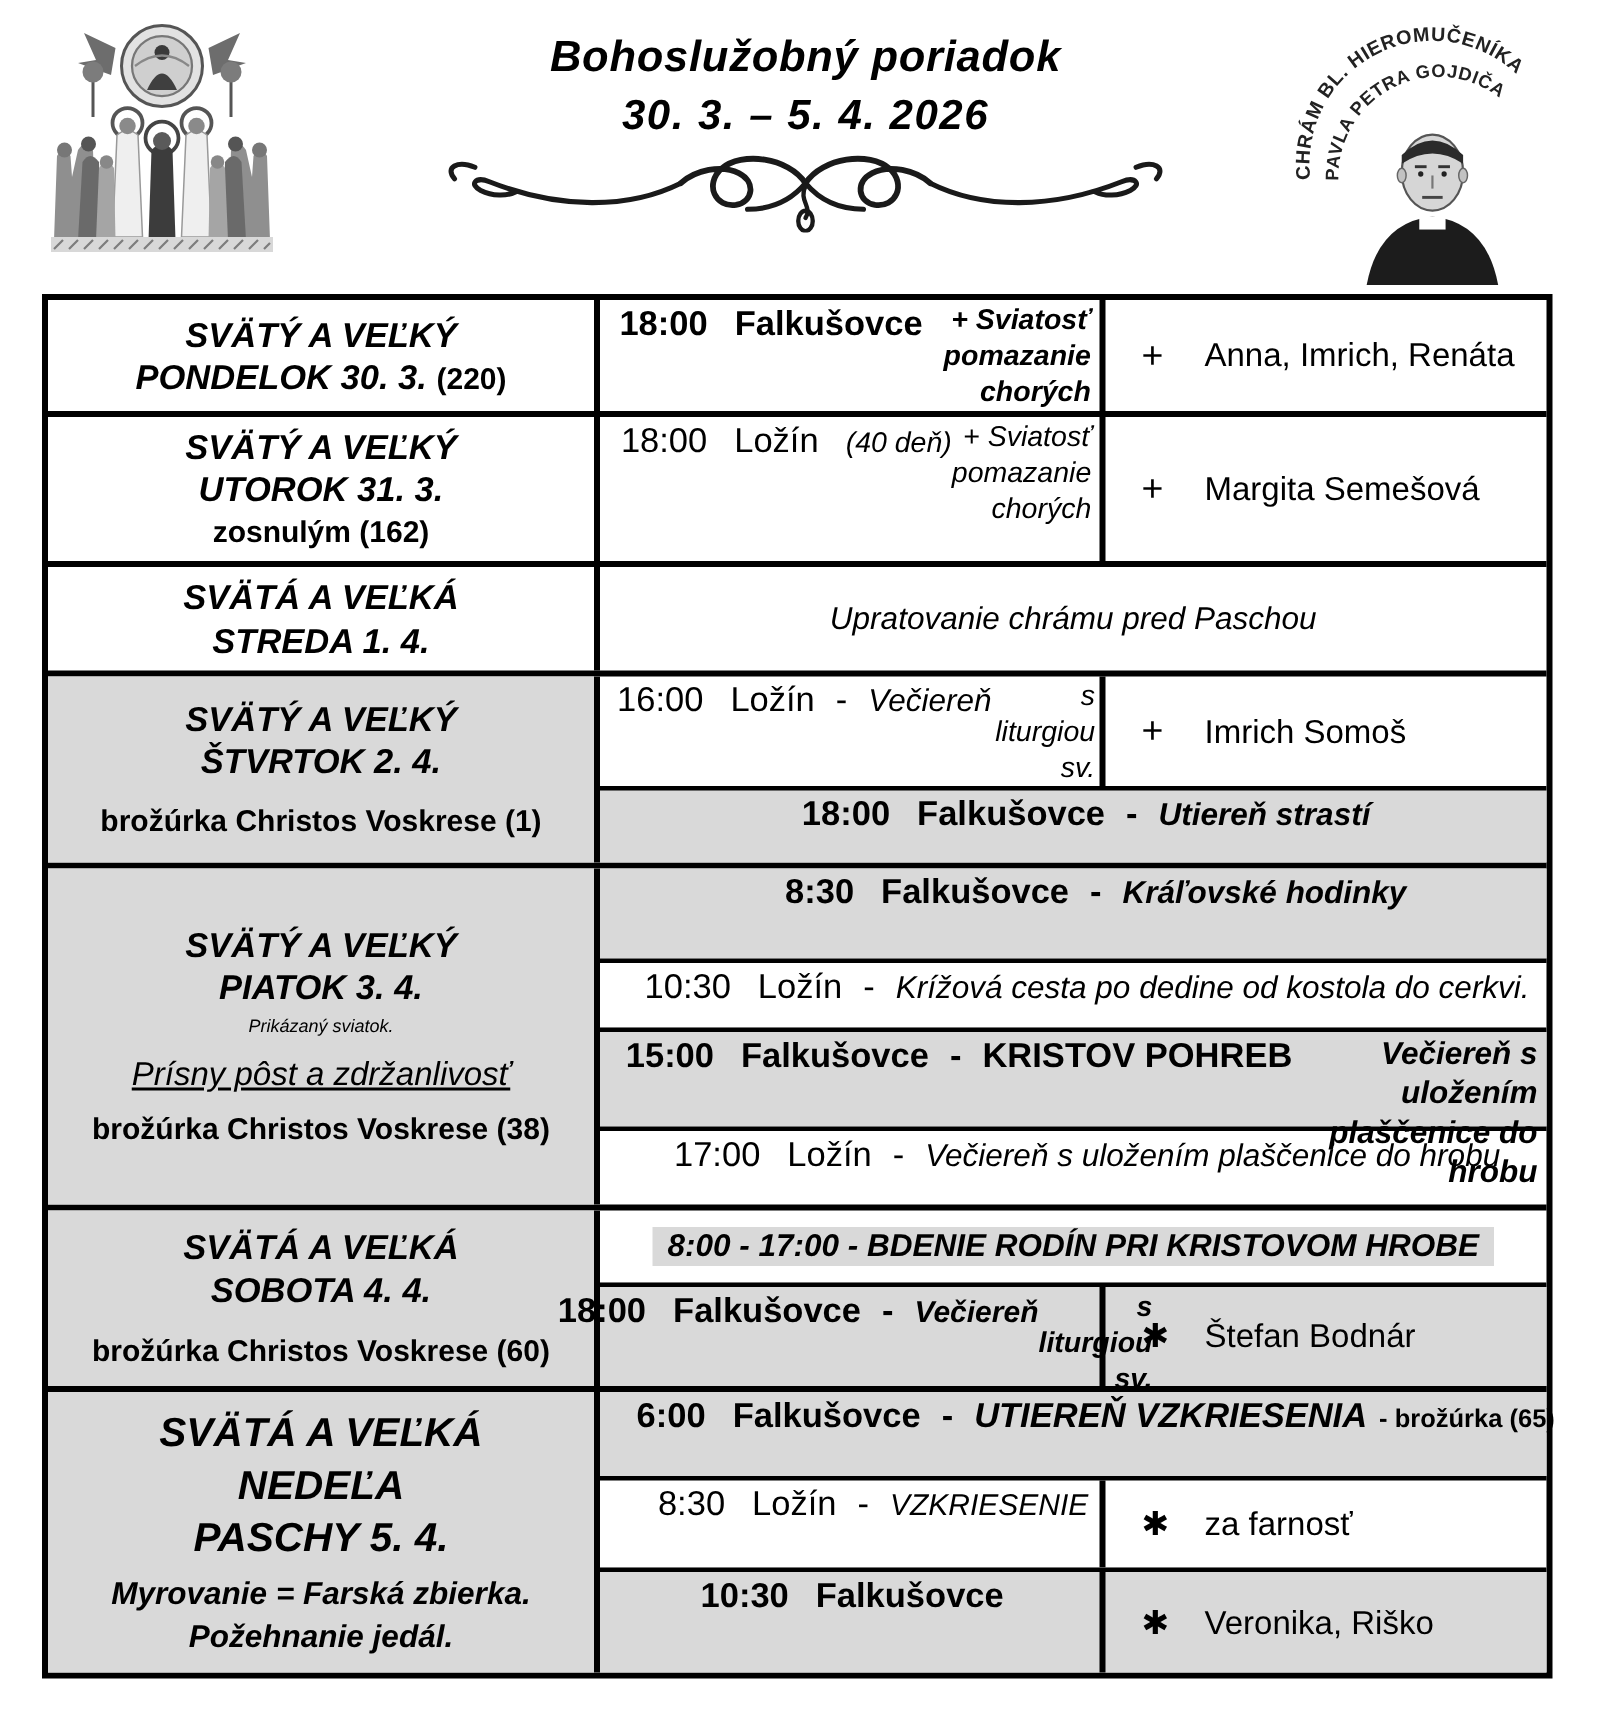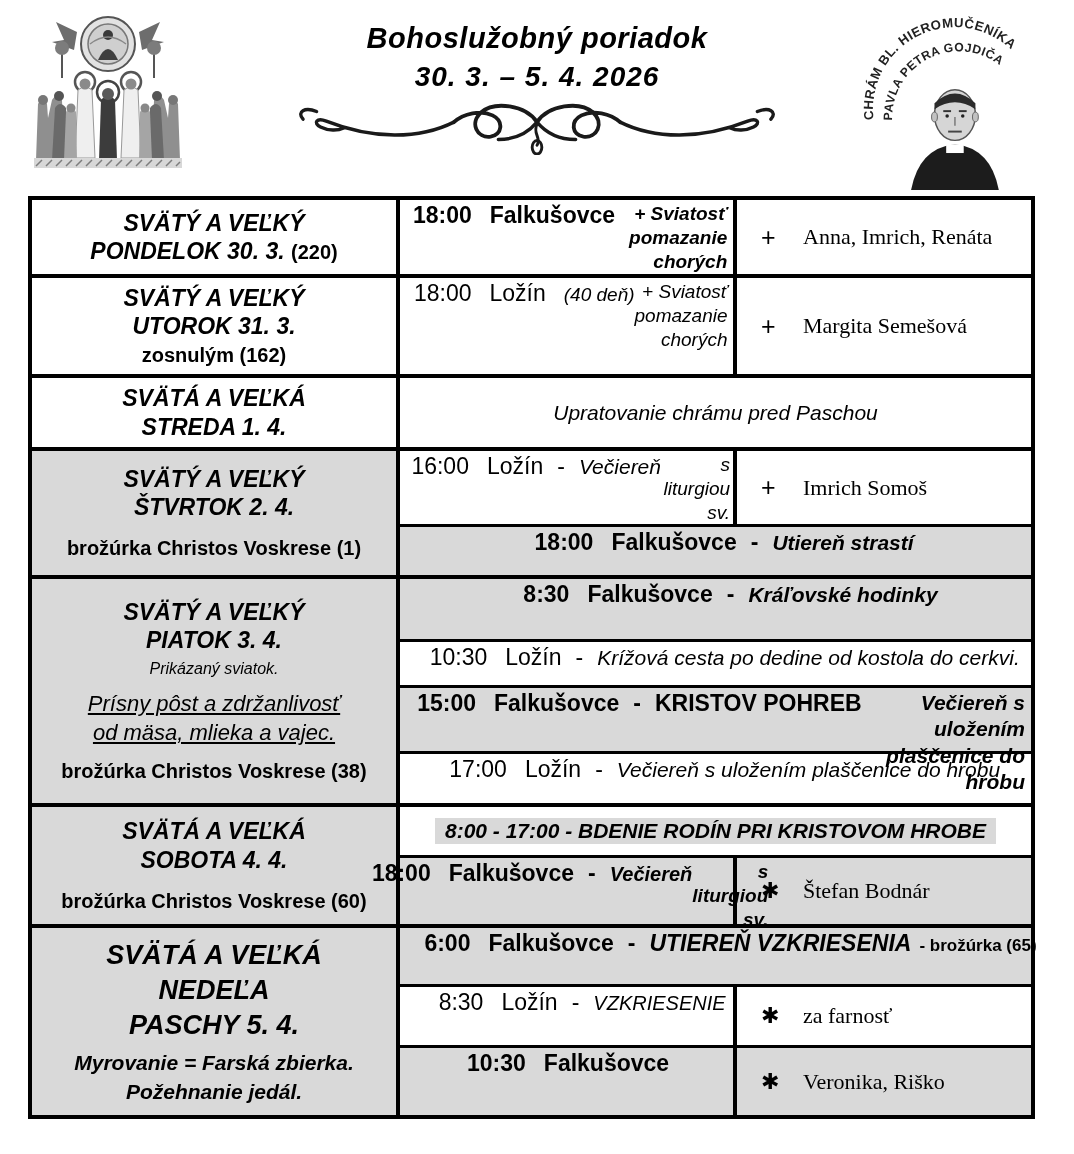--- a/index.html
+++ b/index.html
@@ -24,21 +24,21 @@
             padding:4px 22px;}
   .entries{flex:1;display:flex;flex-direction:column;min-width:0;}
   .entry{display:flex;box-sizing:border-box;}
   .entry + .entry{border-top:3px solid #000;}
   .gray{background:#d9d9d9;}
 
   
   .dl{font-size:23px;font-weight:bold;font-style:italic;line-height:1.22;}
   .big{font-size:27px;line-height:1.3;}
   .ds{font-size:20px;font-weight:bold;line-height:1.3;margin-top:6px;}
-  .dsi{font-size:16px;font-style:italic;line-height:1.4;margin-top:4px;}
+  .dsi{font-size:12px;font-style:italic;line-height:1.4;margin-top:4px;}
   .dsu{font-size:22px;font-style:italic;text-decoration:underline;line-height:1.35;margin-top:8px;}
   .dbi{font-size:21px;font-weight:bold;font-style:italic;line-height:1.3;margin-top:2px;}
   .up{font-style:normal;font-size:20px;}
 
   
   .entry-main{flex:1;display:flex;flex-direction:row;justify-content:center;min-width:0;padding:2px 0;}
   .line1{display:flex;align-items:baseline;padding-left:10px;white-space:nowrap;}
   .time{width:66px;flex:none;text-align:right;margin-right:18px;font-size:23px;}
   .place{font-size:23px;margin-right:14px;}
   .sep{font-size:23px;margin-right:14px;}
@@ -56,21 +56,21 @@
   .center-line{flex:1;display:flex;align-items:center;justify-content:center;
                font-style:italic;font-size:21px;}
   .banner-wrap{flex:1;display:flex;align-items:center;justify-content:center;}
   .banner{background:#d9d9d9;font-weight:bold;font-style:italic;font-size:21px;padding:1px 10px;white-space:nowrap;}
 
   
   .intent{width:298px;flex:none;border-left:4px solid #000;box-sizing:border-box;
           display:flex;align-items:center;}
   .sym{margin-left:24px;font-size:25px;width:28px;flex:none;}
   .sym.star{font-size:22px;}
-  .names{font-size:22px;margin-left:14px;white-space:nowrap;font-family:Liberation Serif, serif;}
+  .names{font-size:22px;margin-left:14px;white-space:nowrap;}
 </style>
 </head>
 <body>
 
 <div class="page">
 
   <div class="masthead">
 
     <div class="icon-box">
       <svg width="160" height="170" viewBox="0 0 160 170">
@@ -274,21 +274,20 @@
         </div>
       </div>
     </div>
 
     <div class="day-row">
       <div class="day-cell gray">
         <div class="dl">SVÄTÝ A VEĽKÝ</div>
         <div class="dl">PIATOK  3. 4.</div>
         <div class="dsi">Prikázaný sviatok.</div>
         <div class="dsu">Prísny pôst a zdržanlivosť</div>
-        <div class="dsu" style="margin-top:0">od mäsa, mlieka a vajec.</div>
         <div class="ds" style="margin-top:10px">brožúrka Christos Voskrese (38)</div>
       </div>
       <div class="entries">
         <div class="entry gray" style="height:60px">
           <div class="entry-main">
             <div class="line1">
               <span class="time b">8:30</span>
               <span class="place b">Falkušovce</span>
               <span class="sep b">-</span>
               <span class="svc bi sm">Kráľovské hodinky</span>

